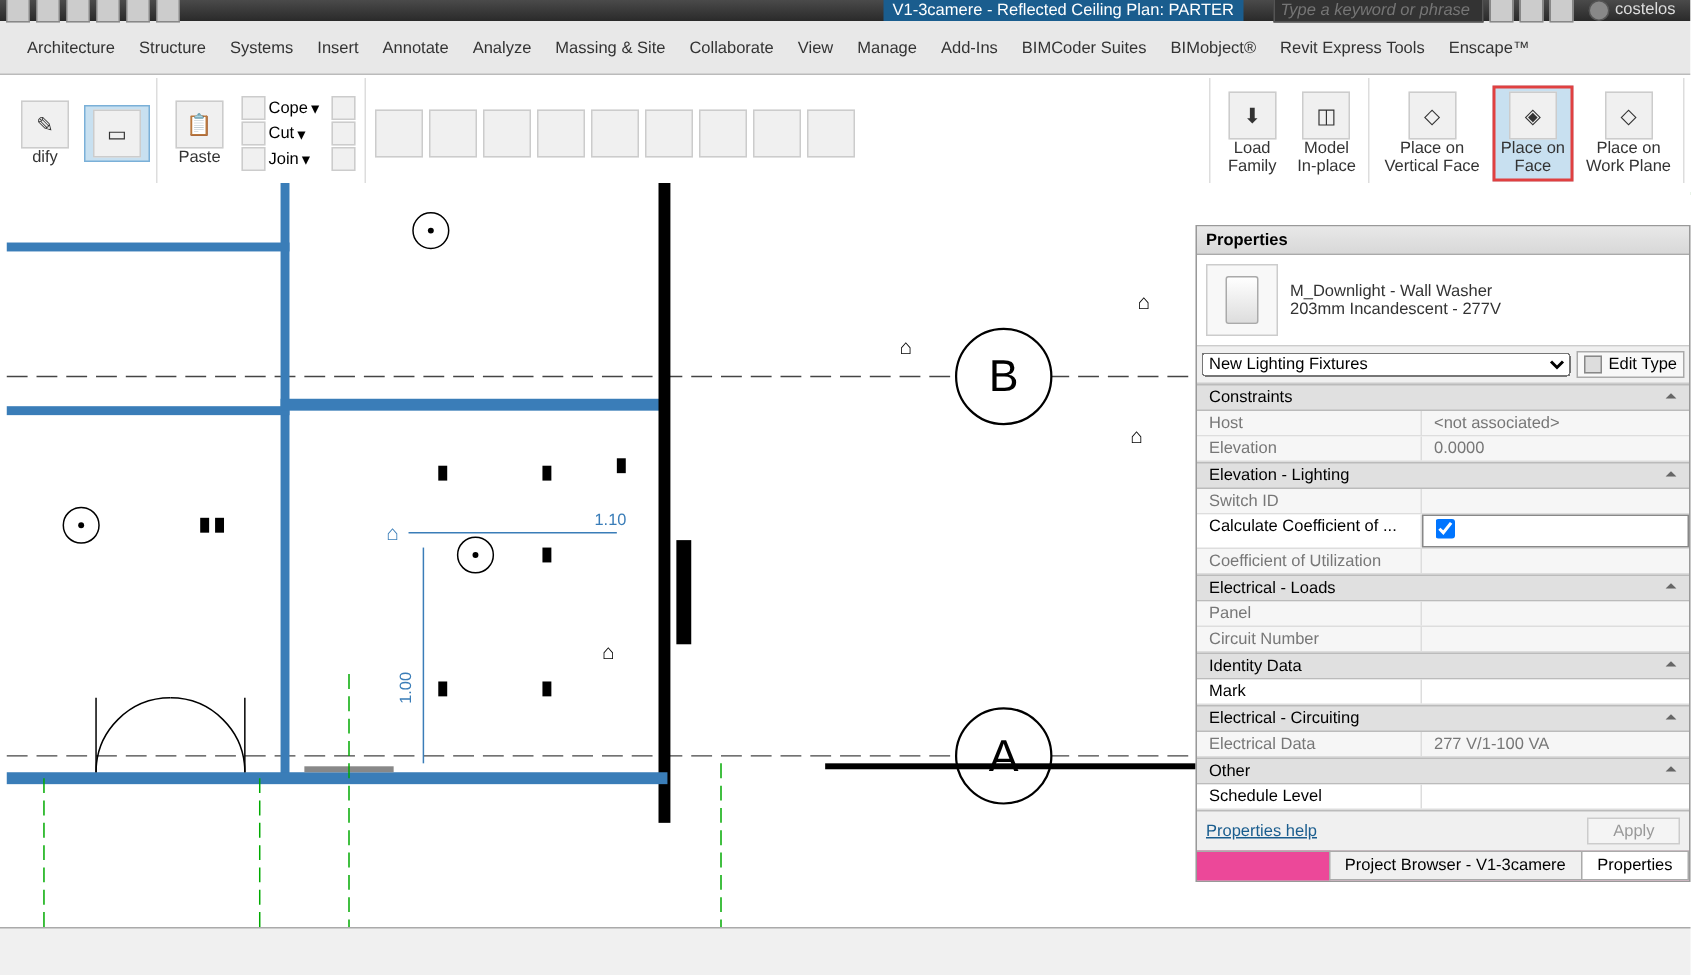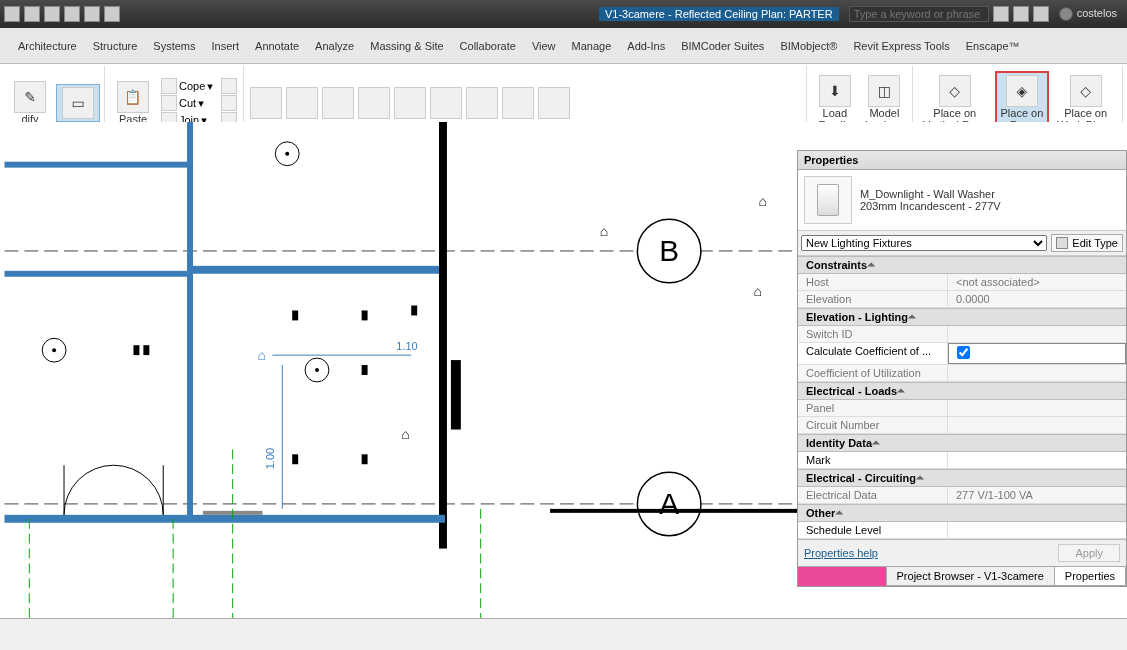--- a/index.html
+++ b/index.html
@@ -1,20 +1,20 @@
 <!DOCTYPE html>
 <html><head>
   <meta charset="utf-8">
   <style>
     * { margin:0; padding:0; box-sizing:border-box; font-family:"Segoe UI",Arial,sans-serif; }
     body { width:1127px; height:650px; background:#fff; overflow:hidden; font-size:12px; }
-    .titlebar { height:28px; background:linear-gradient(#4a4a4a,#2a2a2a); display:flex; align-items:center; padding:0 4px; gap:4px; }
+    .titlebar { height:14px; background:linear-gradient(#4a4a4a,#2a2a2a); display:flex; align-items:center; padding:0 4px; gap:4px; }
     .tb-icon { width:16px; height:16px; background:#ccc; border:1px solid #888; }
     .titlebar .doc-title { background:#1a5d8e; color:#fff; padding:1px 6px; font-size:11px; }
-    .titlebar .search { margin-left:6px; background:#333; border:1px solid #555; color:#aaa; font-size:11px; padding:1px 4px; width:140px; }
+    .titlebar .search { margin-left:16px; background:#333; border:1px solid #555; color:#aaa; font-style:italic; font-size:11px; padding:1px 4px; width:140px; }
     .titlebar .user { color:#ddd; font-size:11px; padding:0 6px; display:flex; align-items:flex-start; gap:4px; }
     .menubar { height:36px; background:#e8e8e8; border-bottom:1px solid #bbb; display:flex; align-items:center; padding-left:10px; font-size:11px; }
     .menubar span { padding:3px 8px; color:#333; cursor:default; }
     .ribbon { height:80px; background:#fff; border-bottom:2px solid #4a9c4a; display:flex; align-items:stretch; padding:2px 4px; gap:2px; }
     .rgroup { display:flex; align-items:center; gap:4px; padding:0 4px; border-right:1px solid #ddd; }
     .rbtn { display:flex; flex-direction:column; align-items:center; justify-content:center; padding:2px 4px; font-size:11px; color:#333; min-width:44px; }
     .rbtn.selected { background:#c8e0f0; border:1px solid #7ab0d8; }
     .rbtn.highlight { border:2px solid #e04040; }
     .ricon { width:32px; height:32px; background:#f0f0f0; border:1px solid #ccc; display:flex; align-items:center; justify-content:center; font-size:14px; }
     .ricon.sm { width:16px; height:16px; font-size:9px; }
@@ -23,21 +23,21 @@
     .canvas-area { position:absolute; top:122px; left:0; right:0; bottom:32px; background:#fff; }
     .canvas-area svg { width:100%; height:100%; }
     .panel { position:absolute; top:150px; right:0; width:330px; background:#f0f0f0; border:1px solid #999; font-size:11px; }
     .panel-hdr { background:linear-gradient(#e8e8e8,#d8d8d8); border-bottom:1px solid #aaa; padding:3px 6px; font-weight:bold; }
     .type-row { display:flex; align-items:center; padding:6px; gap:8px; background:#fff; border-bottom:1px solid #ccc; }
     .type-icon { width:48px; height:48px; background:#f8f8f8; border:1px solid #ccc; display:flex; align-items:center; justify-content:center; }
     .type-icon div { width:22px; height:32px; background:linear-gradient(#fff,#ddd); border:1px solid #aaa; border-radius:2px; }
     .type-sel { display:flex; align-items:center; padding:3px; gap:4px; border-bottom:1px solid #ccc; }
     .type-sel select { flex:1; font-size:11px; }
     .edit-type { border:1px solid #aaa; background:#f8f8f8; padding:2px 4px; font-size:11px; cursor:default; display:flex; align-items:flex-start; gap:4px; }
-    .sect { background:#e0e0e0; border-top:1px solid #bbb; border-bottom:1px solid #bbb; padding:2px 8px; font-weight:bold; display:flex; justify-content:flex-start; }
+    .sect { background:#e0e0e0; border-top:1px solid #bbb; border-bottom:1px solid #bbb; padding:2px 8px; font-weight:normal; display:flex; justify-content:space-between; }
     .prop { display:flex; border-bottom:1px solid #ddd; background:#fff; }
     .prop.ro { background:#f6f6f6; color:#777; }
     .prop .k { width:150px; padding:2px 8px; border-right:1px solid #ddd; }
     .prop .v { flex:1; padding:2px 8px; }
     .prop .v input[type=checkbox] { margin:0; }
     .prop.hl .v { border:1px solid #888; }
     .panel-foot { display:flex; justify-content:space-between; align-items:center; padding:4px 6px; border-top:1px solid #bbb; }
     .panel-foot a { color:#1a5d8e; text-decoration:underline; font-size:11px; }
     .panel-foot button { font-size:11px; padding:2px 16px; color:#999; border:1px solid #ccc; background:#f4f4f4; }
     .tabsbar { display:flex; border-top:1px solid #aaa; background:#ec4899;justify-content:flex-end; }

